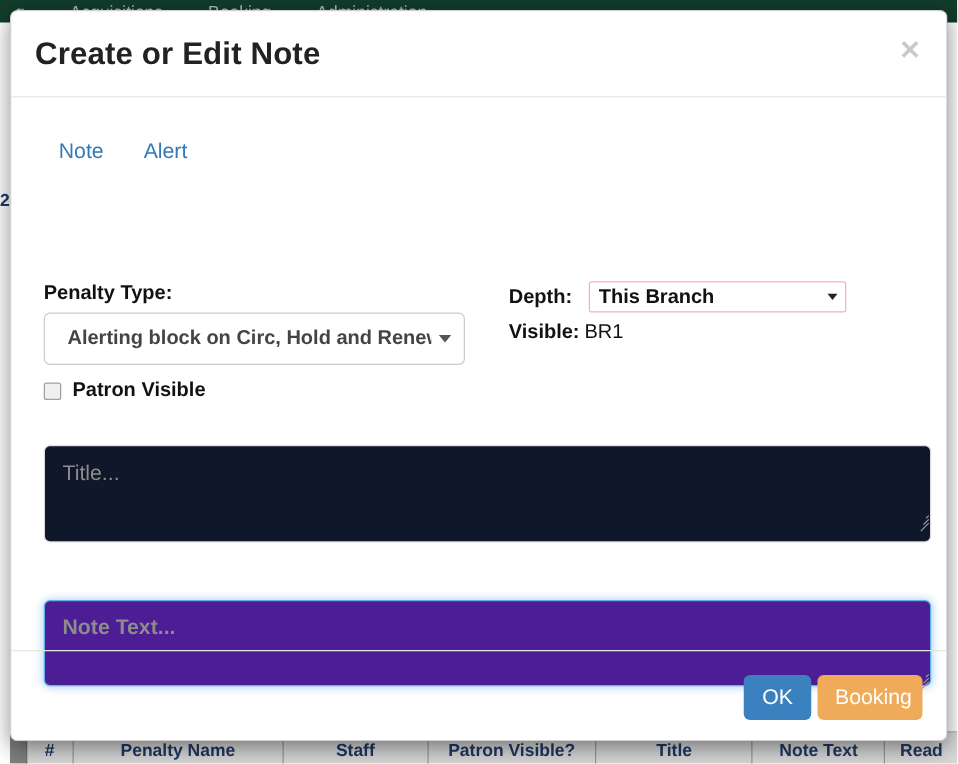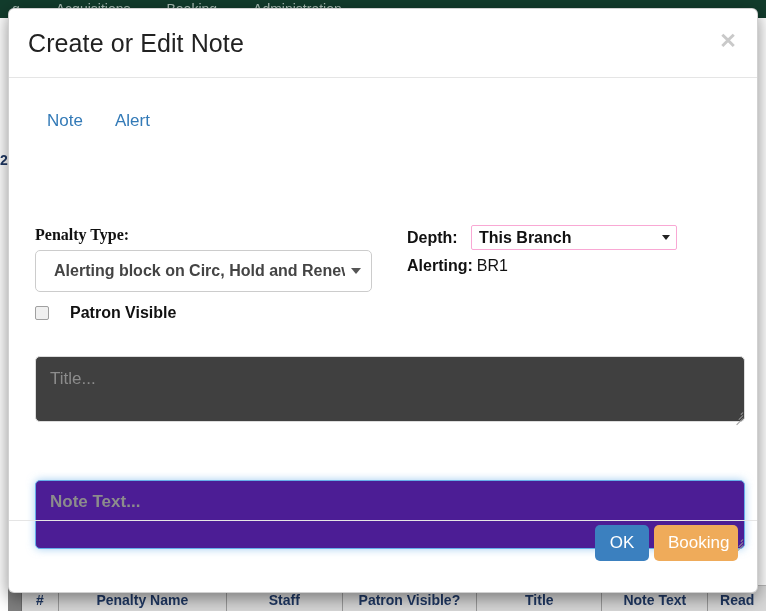--- a/index.html
+++ b/index.html
@@ -111,21 +111,21 @@
     height: 69px;
     border-bottom: 1px solid #e5e5e5;
     flex: 0 0 auto;
   }
   .modal-title {
     position: absolute;
     left: 19px;
     top: 20px;
     font-size: 25px;
     color: #222;
-    font-weight: normal;
+    font-weight: bold;
     letter-spacing: .1px;
   }
   .close-icon {
     position: absolute;
     right: 19px;
     top: 22px;
     width: 20px; height: 20px;
     color: #c9c9c9;
     font-size: 21px;
     line-height: 20px;
@@ -167,21 +167,20 @@
   .lbl-bold {
     font-size: 16px;
     font-weight: bold;
     color: #111;
   }
 
   .penalty-label {
     position: absolute;
     left: 26px;
     top: 148px;
-    font-family: Liberation Serif, serif;
   }
   .penalty-select {
     position: absolute;
     left: 26px;
     top: 172px;
     width: 337px;
     height: 42px;
     background: #ffffff;
     border: 1px solid #cccccc;
     border-radius: 5px;
@@ -253,39 +252,38 @@
   .location-row .loc-key { font-weight: bold; }
   .location-row .loc-val { font-weight: normal; margin-left: 4px; }
 
   .patron-row {
     position: absolute;
     left: 26px;
     top: 226px;
     display: flex;
     align-items: center;
     cursor: pointer;
-    gap: 12px;
   }
   .pv-checkbox {
     width: 14px; height: 14px;
     border: 1px solid #a0a0a0;
     background: #f0f0f0;
     border-radius: 2px;
     margin-right: 9px;
     flex: 0 0 auto;
   }
   .patron-row .lbl-bold { position: static; }
 
   .title-area {
     position: absolute;
     left: 26px;
     top: 278px;
     width: 710px;
-    height: 66px;
-    background: #404040;
+    height: 78px;
+    background: #0f172a;
     border: 1px solid #dcdcdc;
     border-radius: 5px;
     padding: 12px 14px;
     font-size: 17px;
     color: #8c8c8c;
     font-family: "Liberation Sans", sans-serif;
     resize: none;
     outline: none;
   }
   .title-area::placeholder { color: #8c8c8c; opacity: 1; }
@@ -326,21 +324,21 @@
   }
 
   .modal-footer {
     position: relative;
     flex: 0 0 auto;
     height: 72px;
     border-top: 1px solid #e5e5e5;
   }
   .btn {
     position: absolute;
-    top: 4px;
+    top: 19px;
     height: 36px;
     border: none;
     border-radius: 5px;
     color: #ffffff;
     font-size: 17px;
     font-family: "Liberation Sans", sans-serif;
     cursor: pointer;
     padding: 0 14px;
     margin-left: 44px;
   }
@@ -404,21 +402,21 @@
         <span class="caret"></span>
       </div>
 
       <div class="lbl-bold depth-label">Depth:</div>
       <div class="depth-select">
         <span class="sel-text">This Branch</span>
         <span class="caret"></span>
       </div>
 
       <div class="location-row">
-        <span class="loc-key">Alerting:</span><span class="loc-val">BR1</span>
+        <span class="loc-key">Visible:</span><span class="loc-val">BR1</span>
       </div>
 
       <div class="patron-row">
         <span class="pv-checkbox"></span>
         <span class="lbl-bold">Patron Visible</span>
       </div>
 
       <textarea class="title-area" placeholder="Title..." style=""></textarea>
       <div class="resize-grip" style="left:723px; top:331px;">
         <i style="top:9px; width:9px;"></i>

